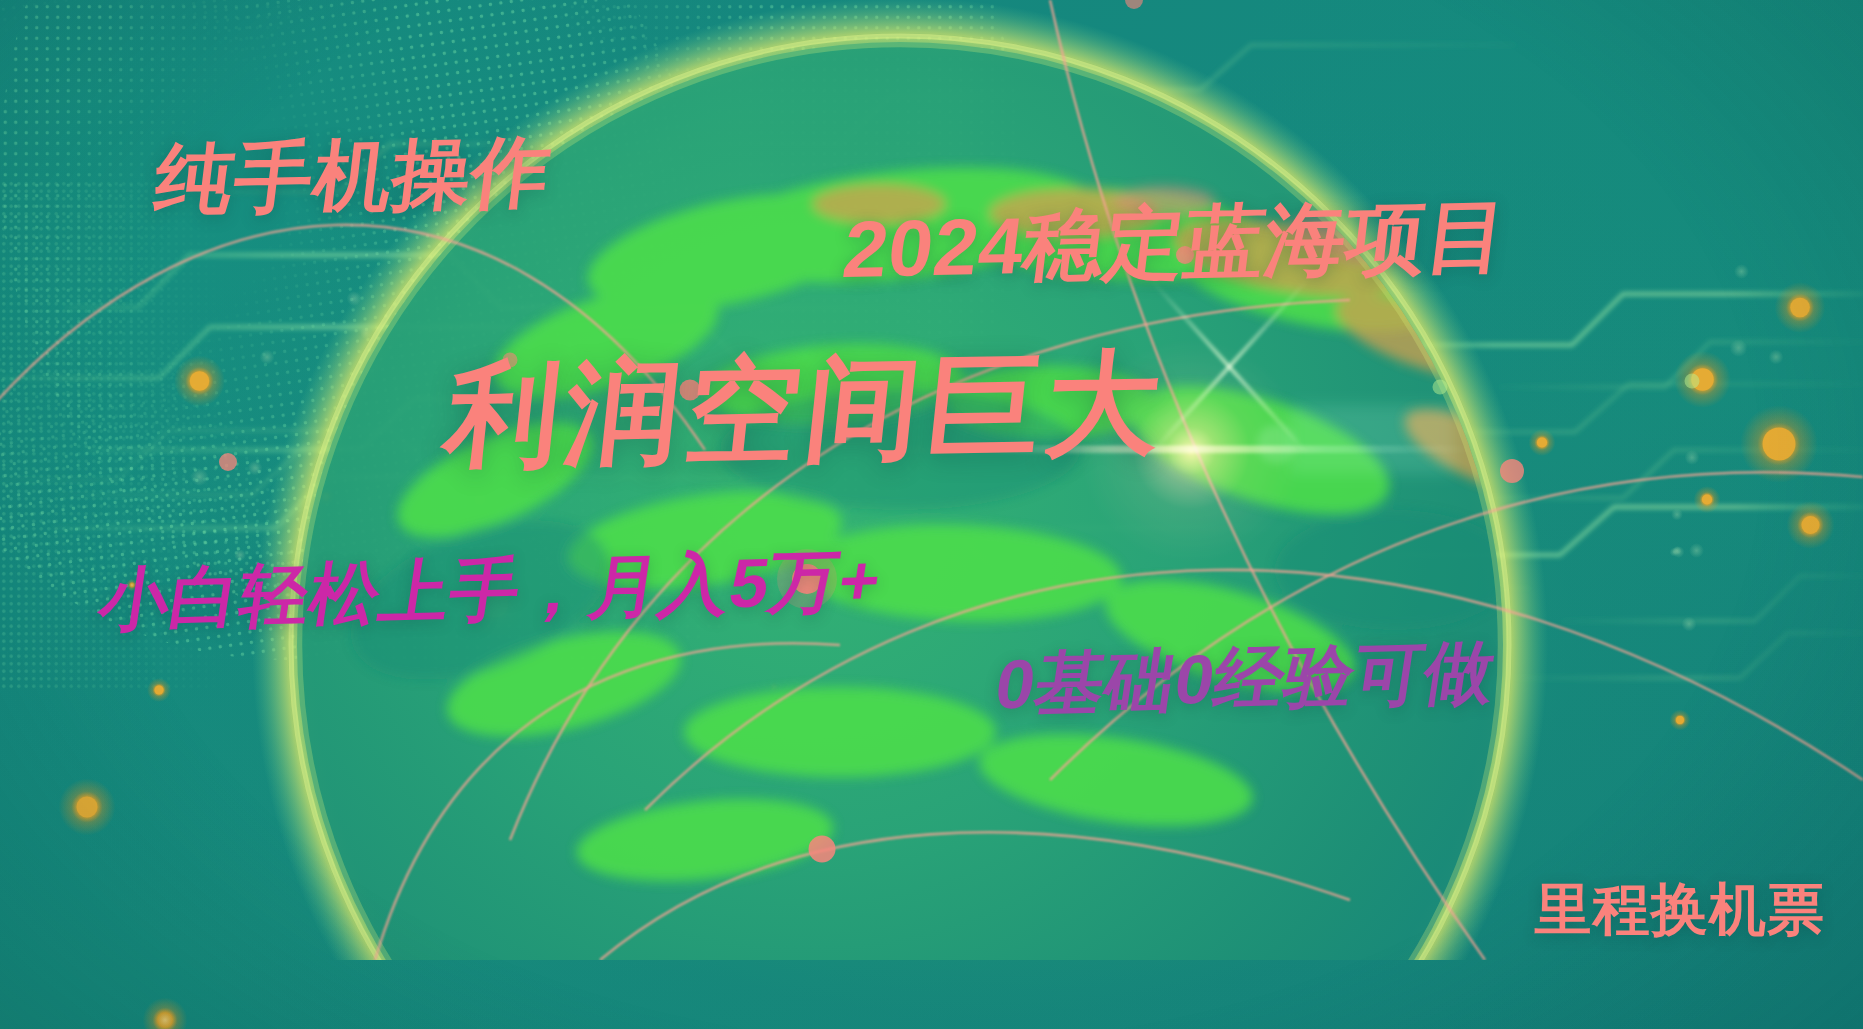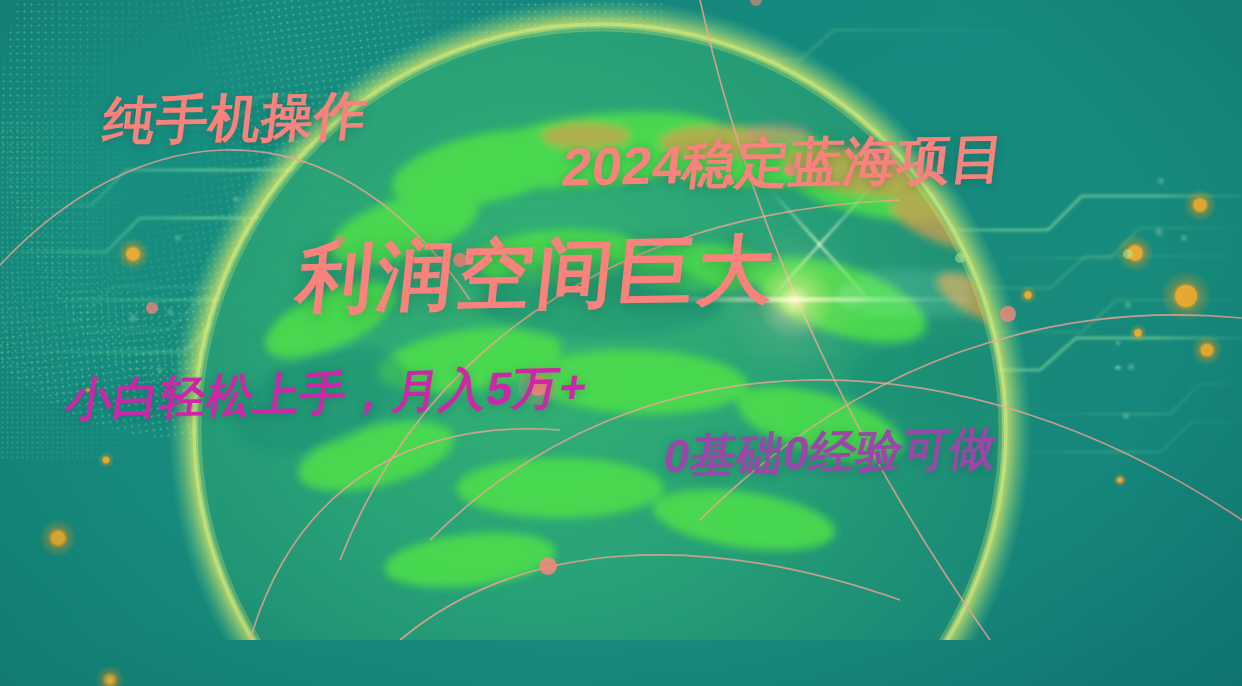--- a/index.html
+++ b/index.html
@@ -390,14 +390,15 @@
   <div class="txt salmon" id="line-phone">纯手机操作</div>
 
   <div class="txt salmon" id="line-project">2024稳定蓝海项目</div>
 
   <div class="txt salmon" id="line-profit">利润空间巨大</div>
 
   <div class="txt magenta" id="line-easy">小白轻松上手，月入5万+</div>
 
   <div class="txt violet" id="line-zero">0基础0经验可做</div>
 
+  <div class="txt salmon" id="line-miles">里程换机票</div>
 
 </div>
 
 </body></html>

